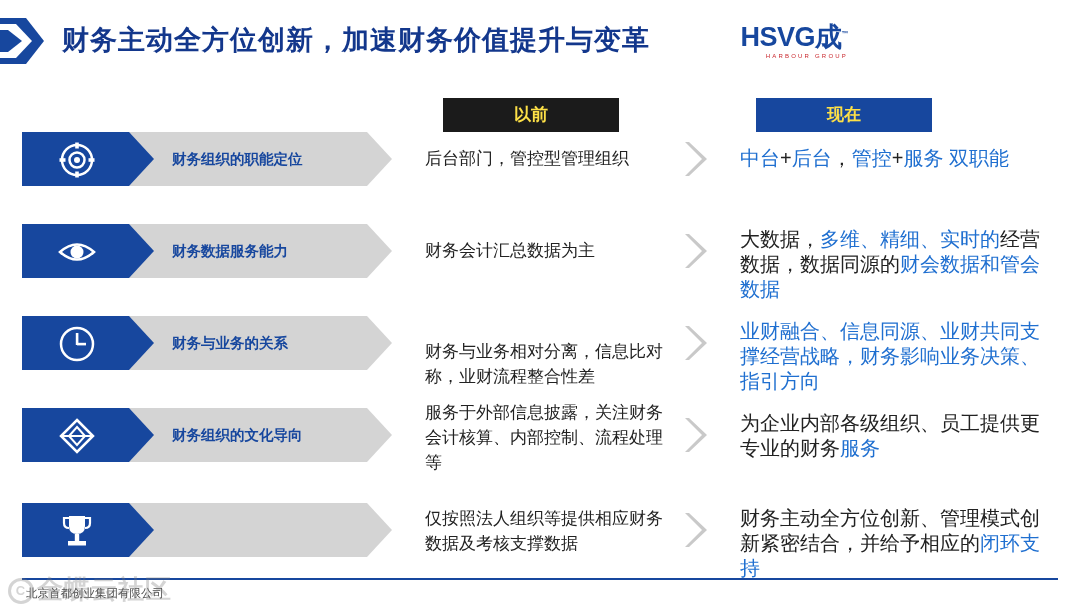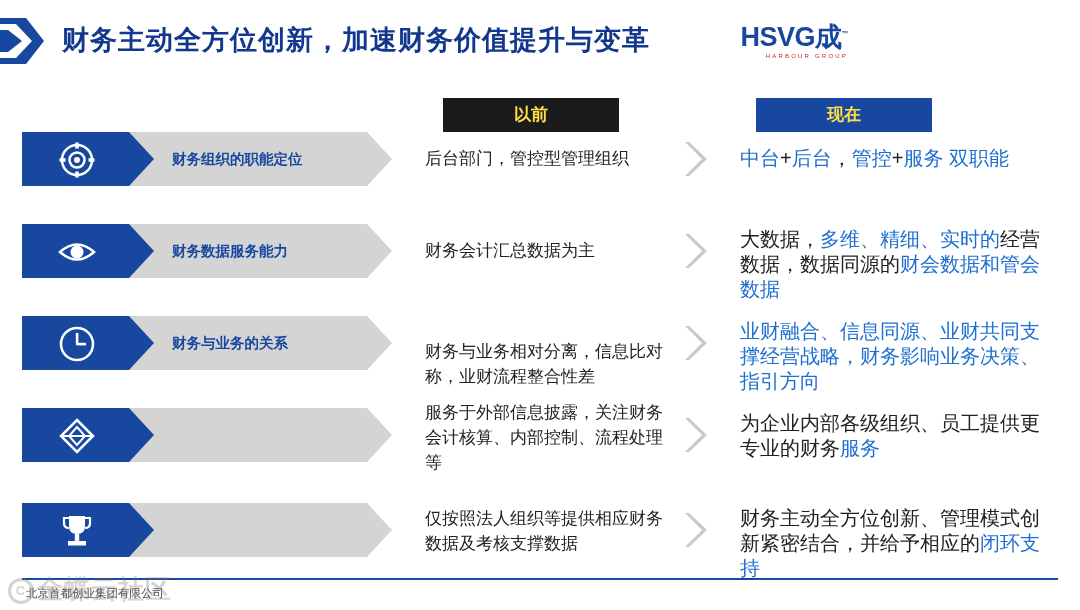--- a/index.html
+++ b/index.html
@@ -334,20 +334,21 @@
             <polygon points="0,0 107,0 132,27 107,54 0,54" fill="#17479e"></polygon>
           </svg>
       </div>
       <div class="icon-box">
         <svg width="38" height="38" viewBox="0 0 38 38">
           <polygon points="19,3 35,19 19,35 3,19" fill="none" stroke="#ffffff" stroke-width="2.5"></polygon>
           <polygon points="19,10 27,19 19,28 11,19" fill="none" stroke="#ffffff" stroke-width="2"></polygon>
           <line x1="3" y1="19" x2="35" y2="19" stroke="#ffffff" stroke-width="2"></line>
         </svg>
       </div>
+      <div class="label-text">财务组织的文化导向</div>
     </div>
     <div class="before-text" style="top:-8px;">服务于外部信息披露，关注财务会计核算、内部控制、流程处理等</div>
     <div class="arrow" style="top:10px;">
       <svg width="28" height="34" viewBox="0 0 28 34">
           <polygon points="4,0 22,17 4,34 0,34 17,17 0,0" fill="#c9c9c9"></polygon>
         </svg>
     </div>
     <div class="now-text" style="top:3px;"><span>为企业内部各级组织、员工提供更专业的财务</span><span class="hl">服务</span></div>
   </div>
 

